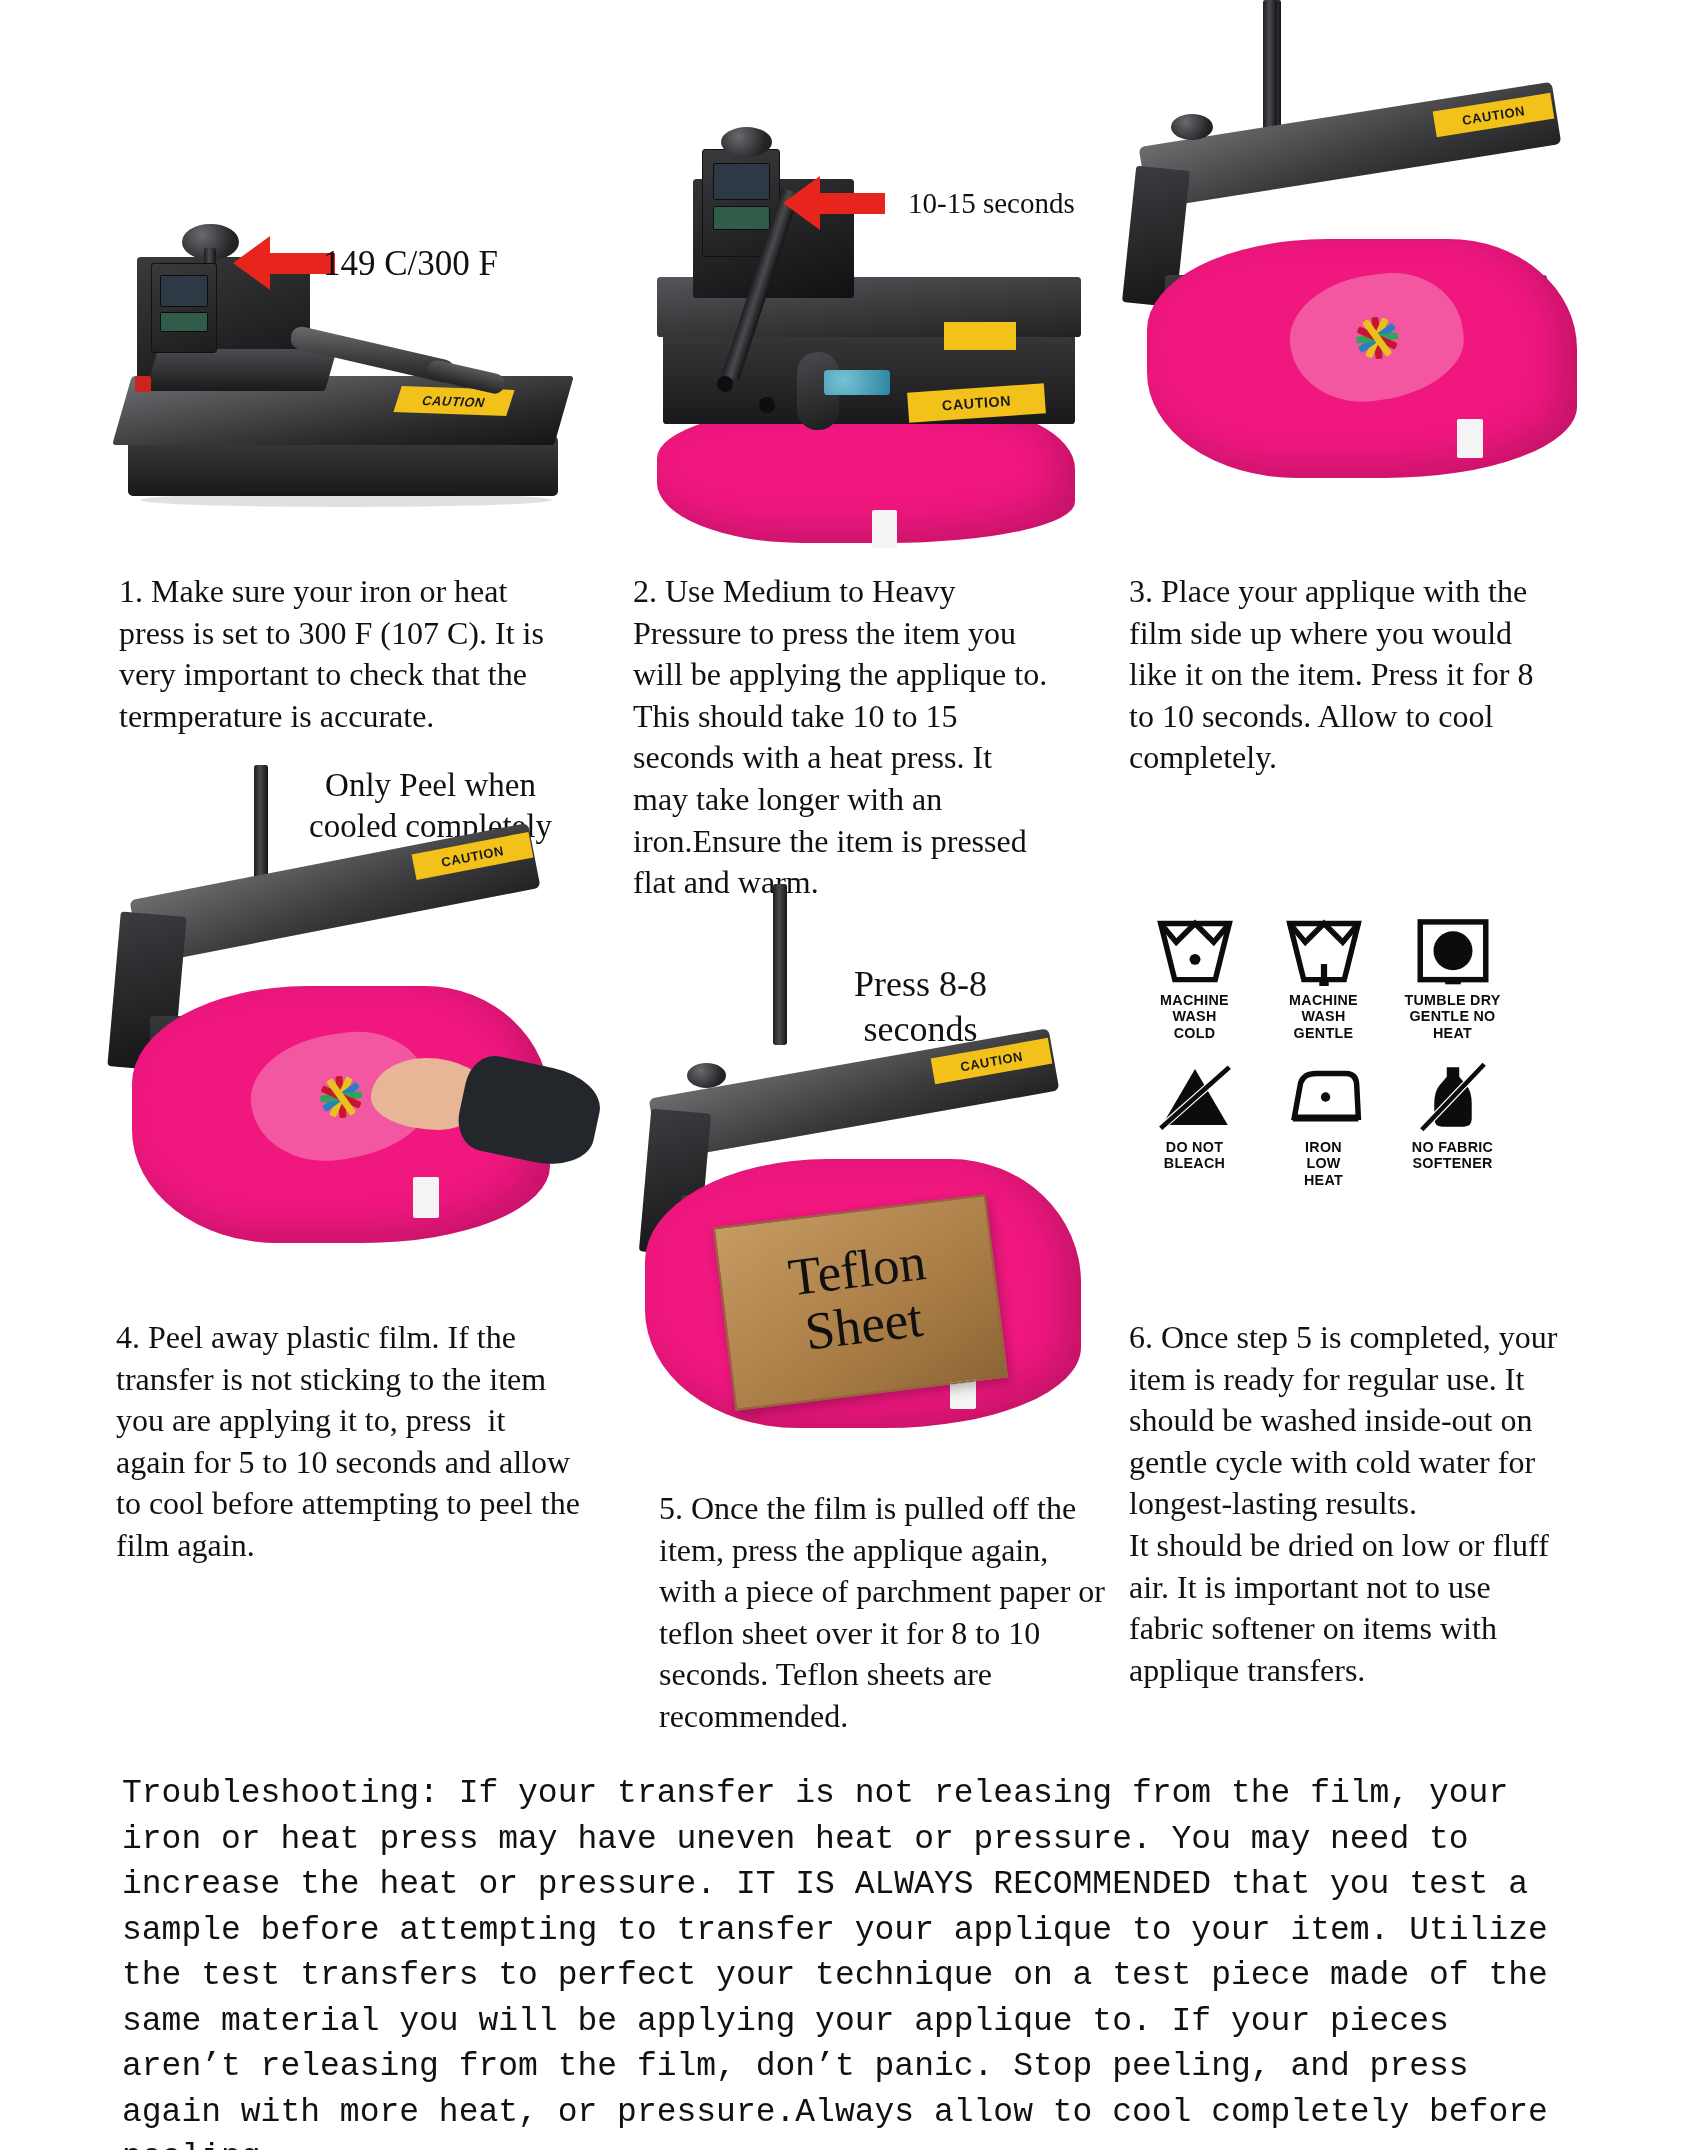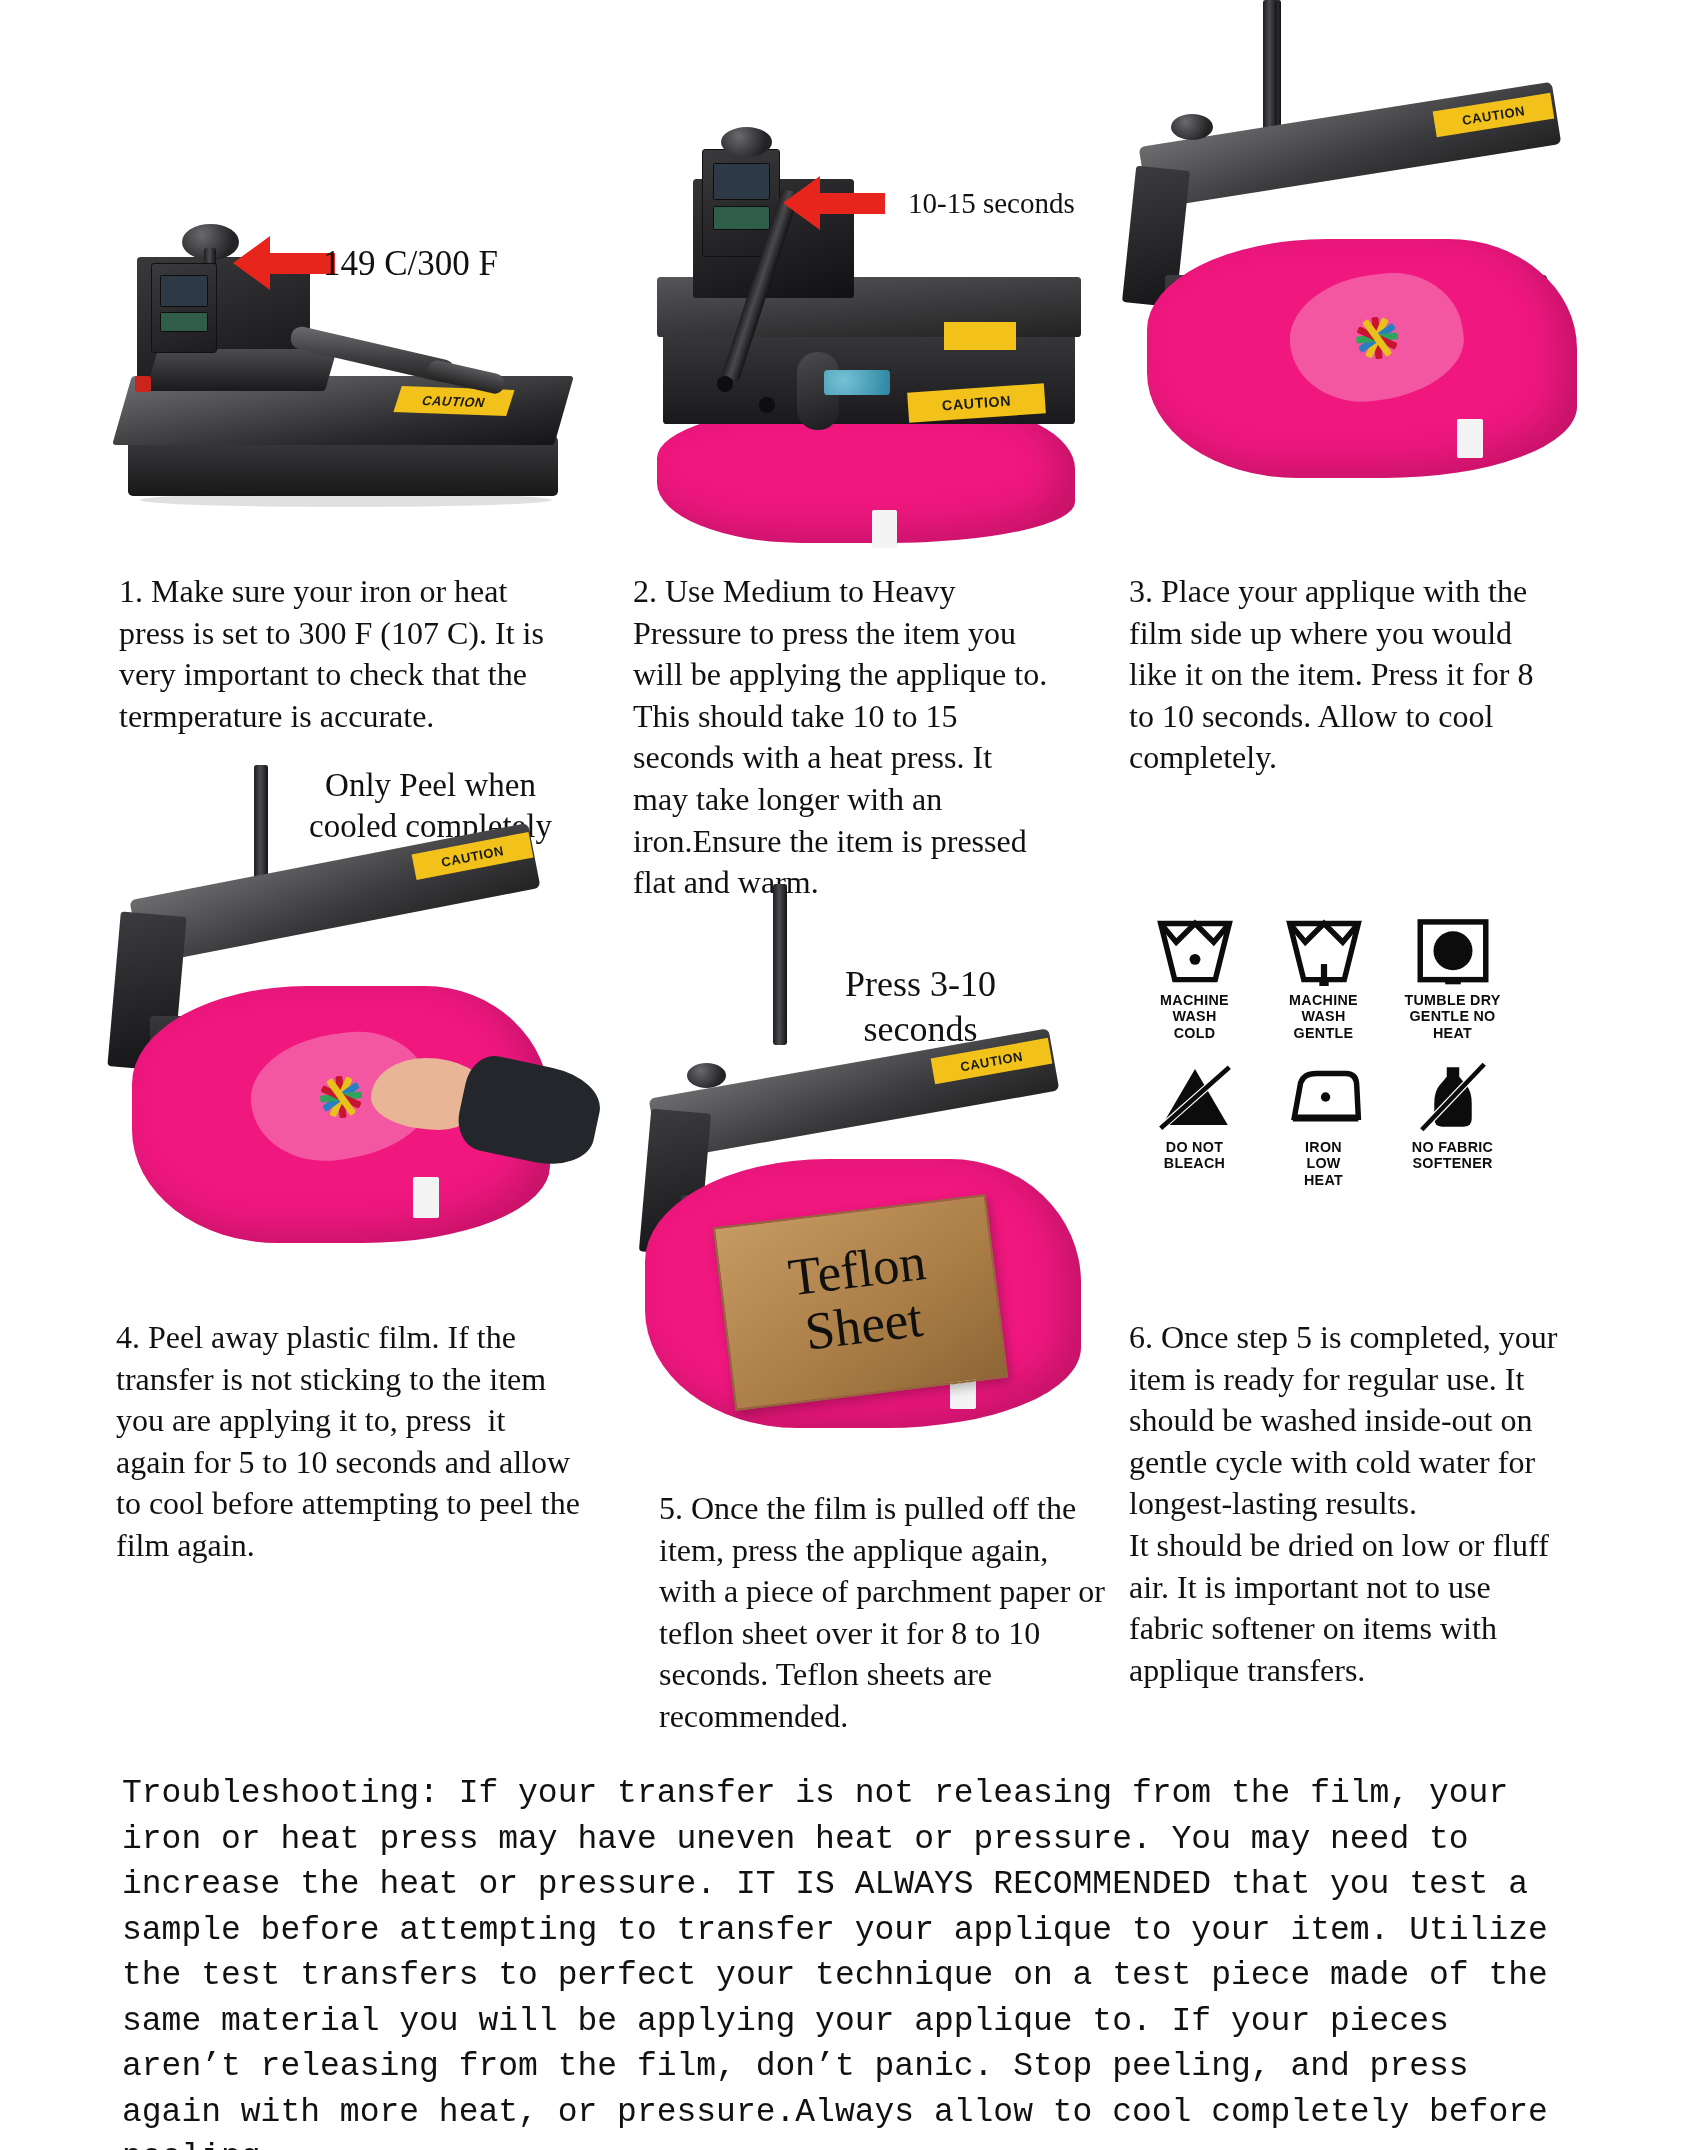--- a/index.html
+++ b/index.html
@@ -352,21 +352,21 @@
         <div class="ray" style="background:#e8c11c; transform:rotate(150deg);"></div>
       </div>
     </div>
 
     <div class="hand" style="left:257px; top:281px; width:221px; height:137px;">
       <div class="palm" style="left:0px; top:12px; width:114px; height:72px;"></div>
       <div class="sleeve" style="left:90px; top:18px; width:137px; height:96px; transform:rotate(12deg);"></div>
     </div>
   </div>
 
-  <div class="annot" style="left:795px; top:962px; width:251px; font-size:36px; text-align:center;">Press 3-10
+  <div class="annot" style="left:795px; top:962px; width:251px; font-size:36px; text-align:center;">Press 8-8
 seconds</div>
 
   <div class="photo" style="left:633px; top:884px; width:478px; height:568px;">
 
     <div class="post" style="left:140px; top:0px; width:14.3px; height:161px;"></div>
 
     <div class="slab light" style="left:18px; top:179px; width:406px; height:63px; transform:rotate(-10deg); border-radius:6px;"></div>
     <div class="caution" style="left:299px; top:164px; width:119px; height:26px; font-size:13px; transform:rotate(-10deg);">
         <span>CAUTION</span>
       </div>

